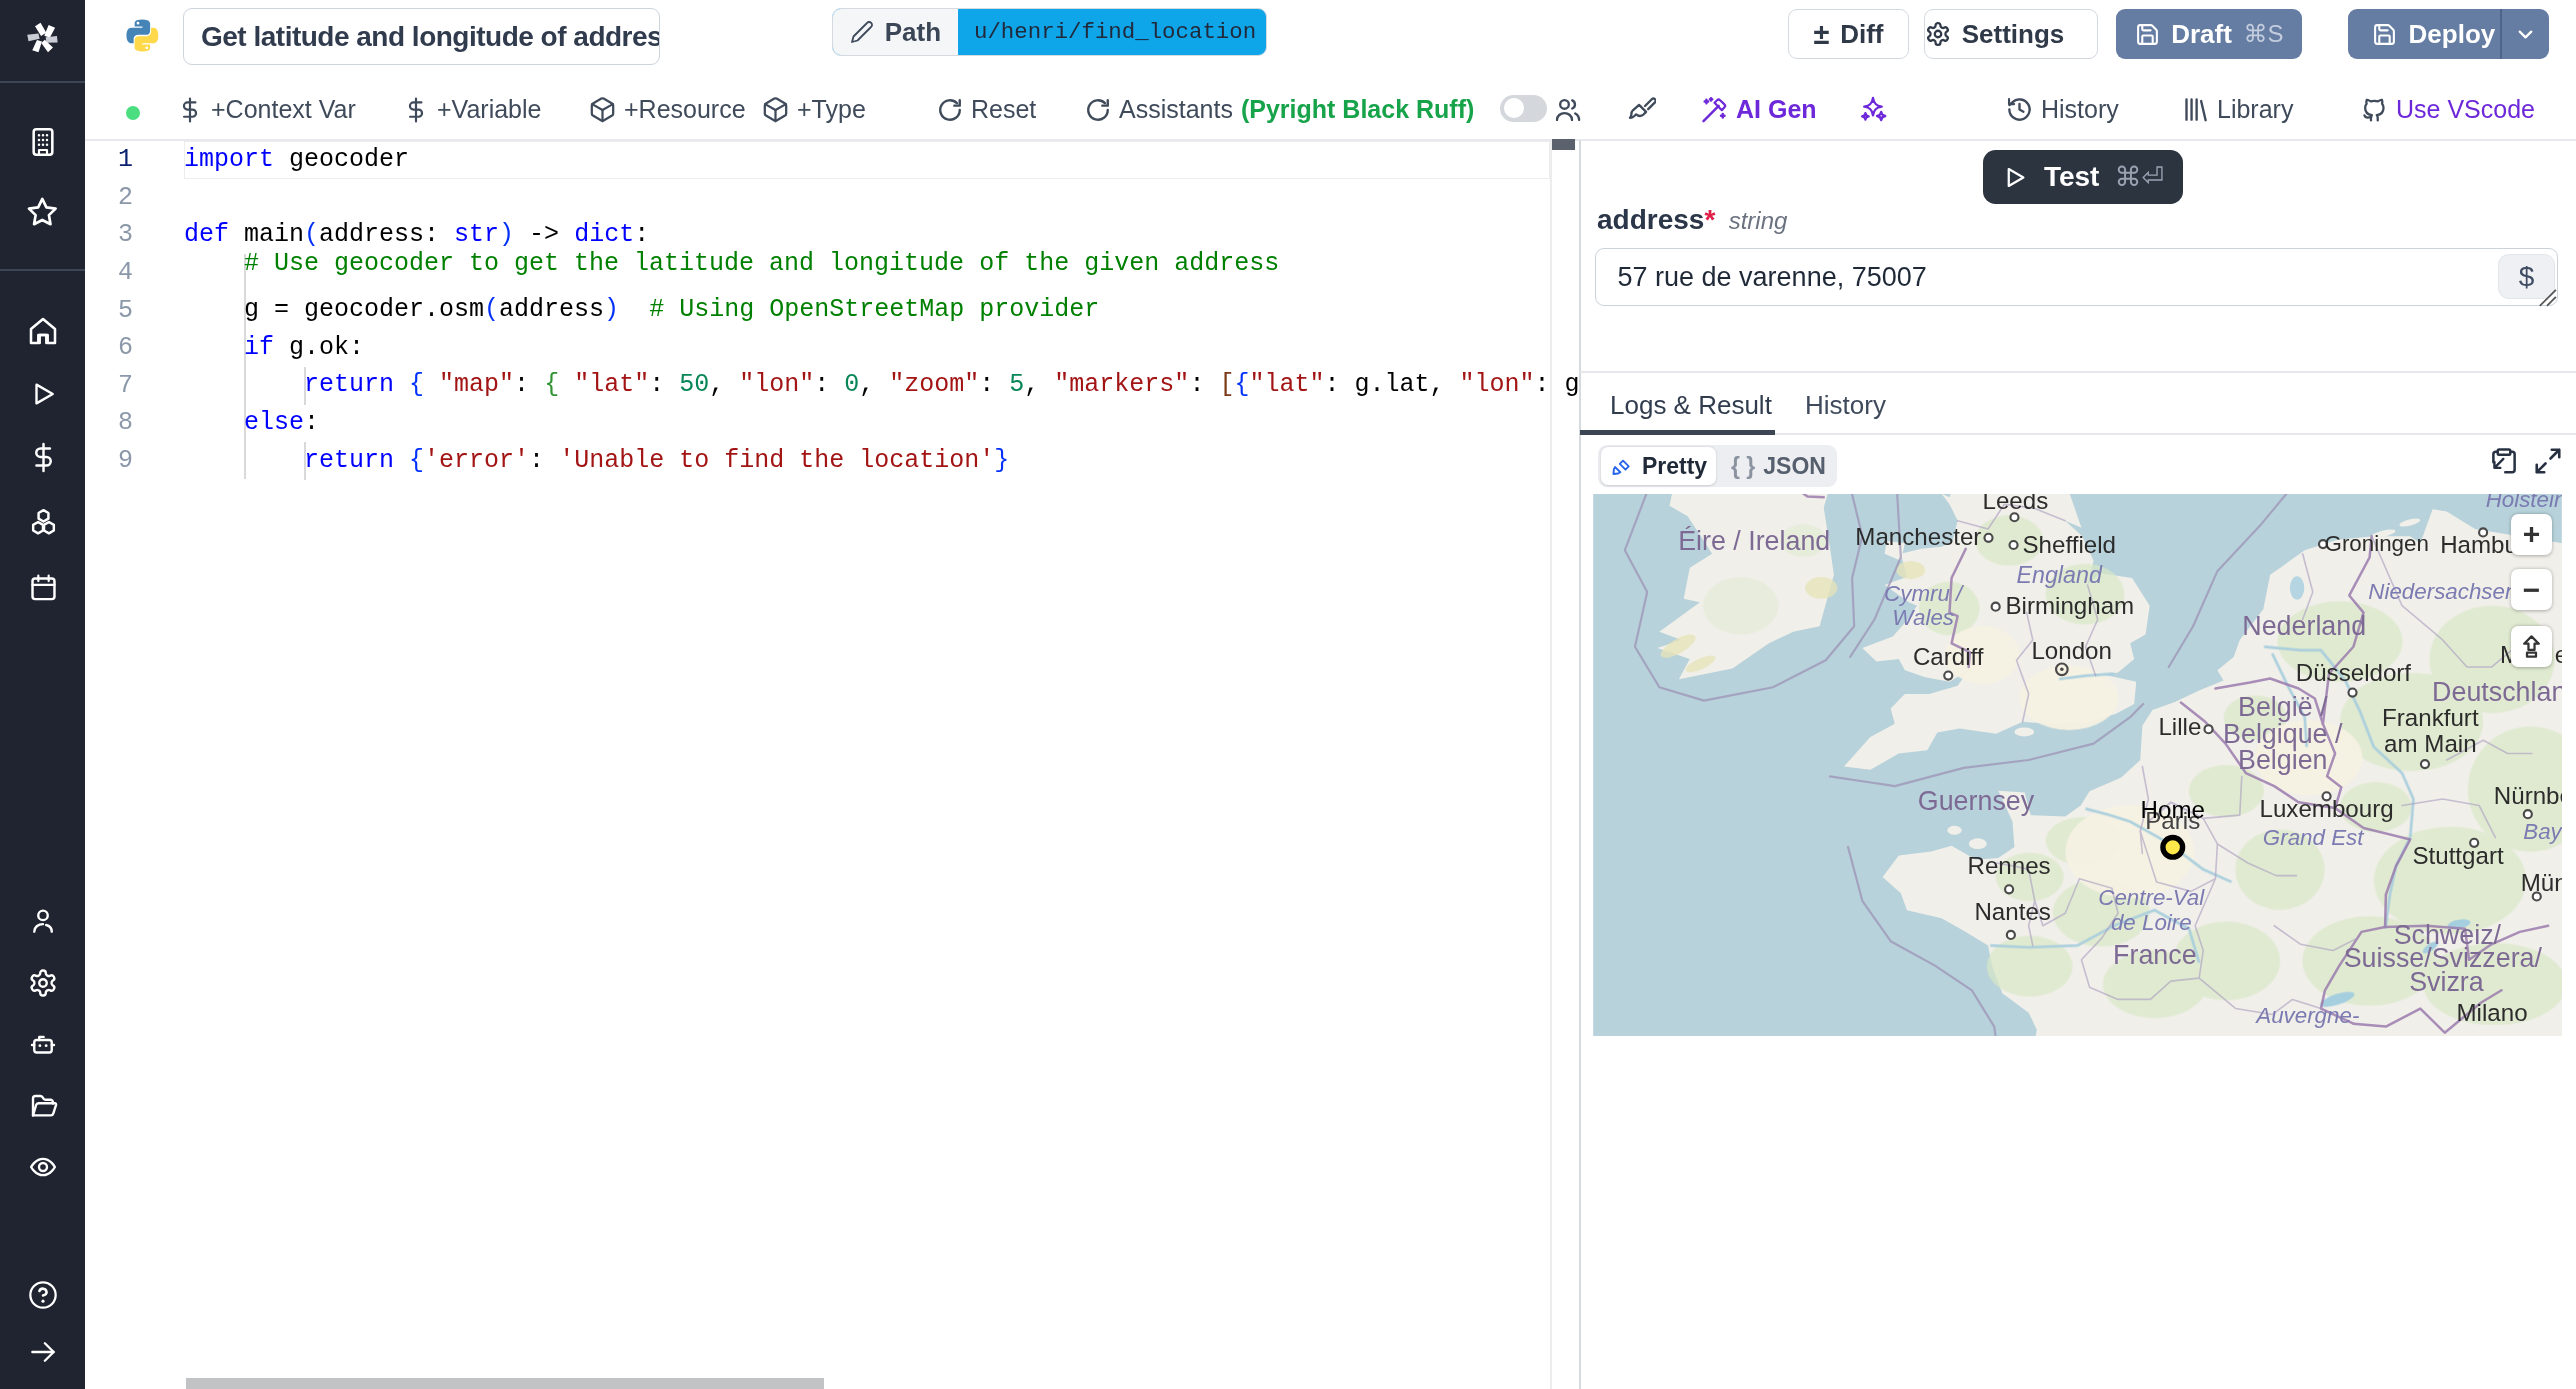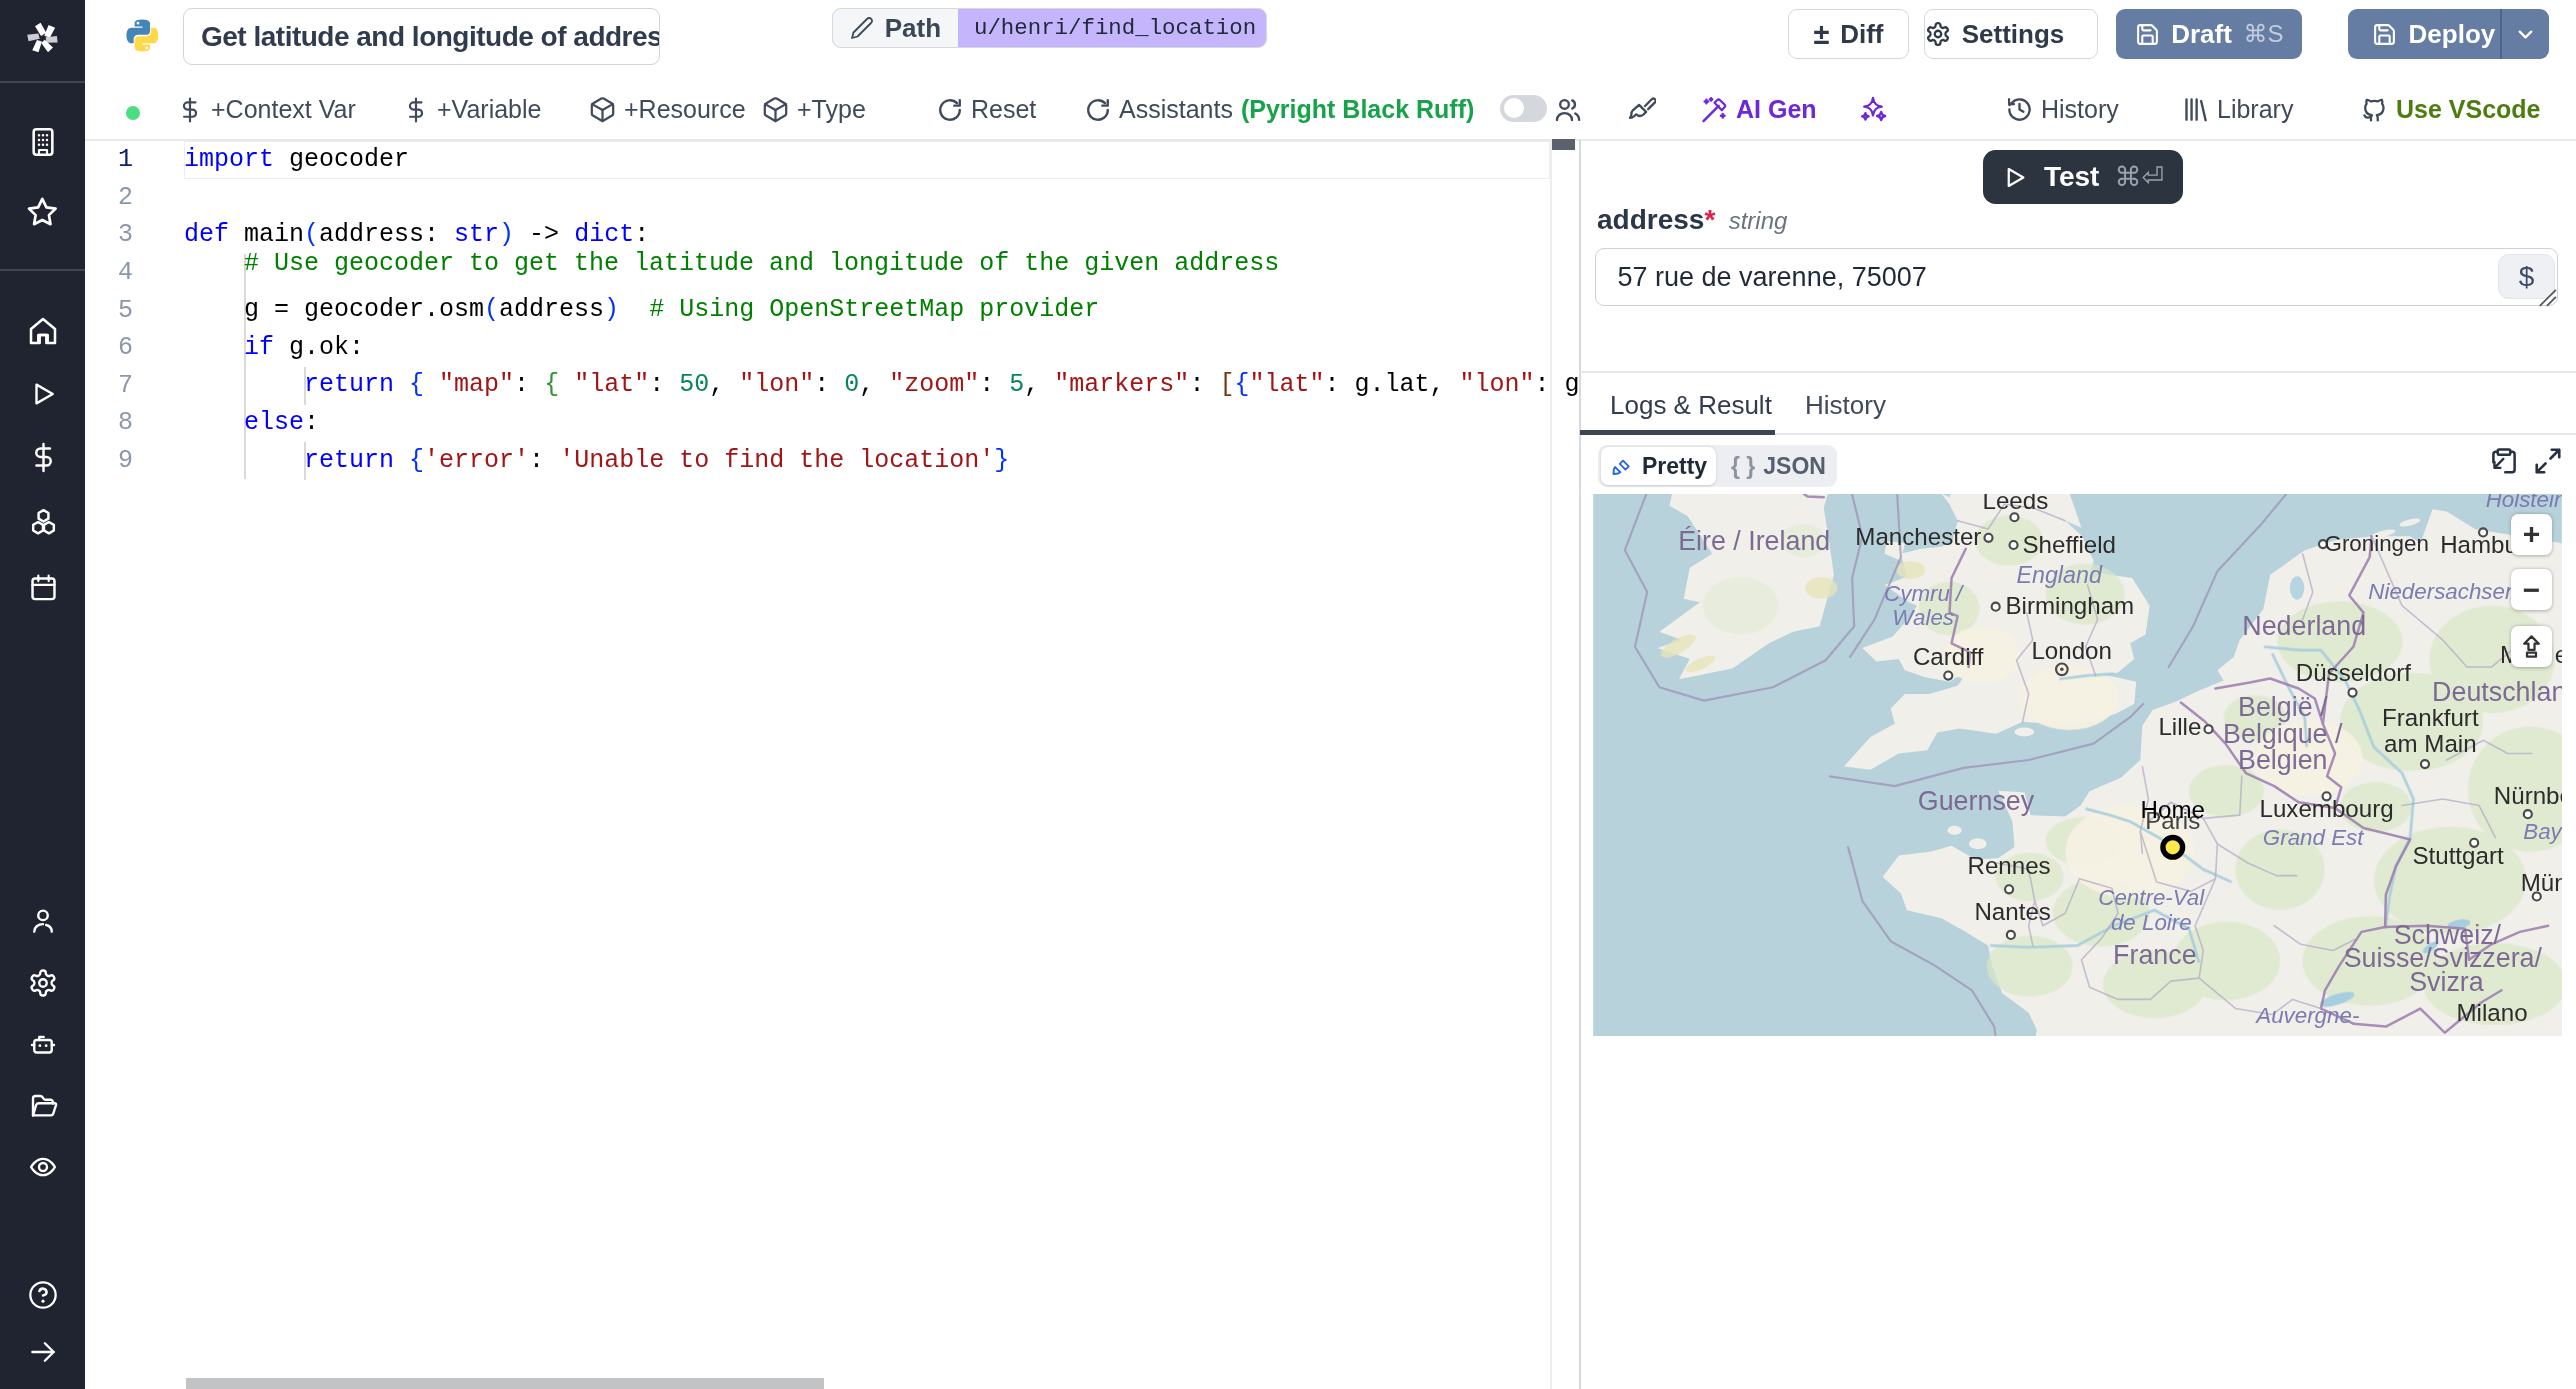--- a/index.html
+++ b/index.html
@@ -94,21 +94,21 @@
       </svg>
 </div>
 
 <svg class="abs" style="left:123px;top:15px" width="39" height="41" viewBox="0 0 110 110">
 <path fill="#4584b6" d="M54.3 9.6c-22.8 0-21.4 9.9-21.4 9.9l.03 10.3h21.8v3.1H24.3s-14.6-1.7-14.6 21.4c0 23.1 12.8 22.3 12.8 22.3h7.6V66s-.4-12.8 12.6-12.8h21.6s12.2.2 12.2-11.8V21.6S78.3 9.6 54.3 9.6zM42.3 16.5a3.9 3.9 0 1 1 0 7.8 3.9 3.9 0 0 1 0-7.8z"></path>
 <path fill="#ffd94a" d="M55 100.4c22.8 0 21.4-9.9 21.4-9.9l-.03-10.3H54.6v-3.1H85s14.6 1.7 14.6-21.4c0-23.1-12.8-22.3-12.8-22.3h-7.6V44s.4 12.8-12.6 12.8H45s-12.2-.2-12.2 11.8v19.8s-1.8 12 22.2 12zM67 93.5a3.9 3.9 0 1 1 0-7.8 3.9 3.9 0 0 1 0 7.8z"></path>
 </svg>
 <div class="abs" style="left:183px;top:8px;width:477px;height:57px;border:1.8px solid #ccd4dd;border-radius:9px;overflow:hidden;display:flex;align-items:center">
   <div style="padding-left:17px;font-size:28px;font-weight:bold;color:#303b4e;white-space:nowrap;letter-spacing:-0.5px">Get latitude and longitude of address</div>
 </div>
-<div class="abs" style="left:832px;top:8px;width:435px;height:40px;border:1.8px solid #d5dae1;border-radius:9px;overflow:hidden;display:flex;background:#c4b5fd">
+<div class="abs" style="left:832px;top:8px;width:435px;height:48px;border:1.8px solid #d5dae1;border-radius:9px;overflow:hidden;display:flex;background:#0ea5e9">
   <div style="width:125px;background:#f4f6f8;display:flex;align-items:center;justify-content:center;gap:10.7px;border-right:0">
     <svg width="24" height="24" viewBox="0 0 24 24" class="ic" style="stroke:#3f4a5a;stroke-width:1.8">
           <path d="M17 3a2.85 2.83 0 1 1 4 4L7.5 20.5 2 22l1.5-5.5Z"></path>
         </svg>
     <span style="font-size:26px;font-weight:bold;color:#3b4656">Path</span>
   </div>
   <div style="flex:1;display:flex;align-items:center;padding-left:16px;font-family:'Liberation Mono',monospace;font-size:22.4px;color:#21293a">u/henri/find_location</div>
 </div>
 <div class="abs" style="left:1788px;top:9px;width:121px;height:50px;border:1.8px solid #d4d9e0;border-radius:9px;display:flex;align-items:center;justify-content:center;gap:10.7px">
   <span style="font-size:29px;color:#2f3948;font-weight:600">±</span>
@@ -231,21 +231,21 @@
           <path d="m17 4.5 4 17"></path>
         </svg>
   <span>Library</span>
 </div>
 <div class="tbitem" style="left:2359px">
   <svg width="29" height="29" viewBox="0 0 24 24" class="ic" style="stroke-width:1.9">
           <path d="M15.5 21v-2.2c0-.9-.3-1.6-.8-2.1 2.8-.3 5.6-1.4 5.6-6.1 0-1.3-.4-2.4-1.2-3.3.1-.3.5-1.5-.1-3.2 0 0-1-.3-3.3 1.2a11.5 11.5 0 0 0-6 0C7.4 3.8 6.4 4.1 6.4 4.1c-.6 1.7-.2 2.9-.1 3.2-.8.9-1.2 2-1.2 3.3 0 4.7 2.8 5.8 5.6 6.1-.4.4-.7 1-.8 1.8"></path>
           <path d="M9.9 19.1c-2.5.9-4.6.9-5.4-1.2" transform="translate(0 -1)"></path>
           <path d="M9.9 21v-2.9"></path>
         </svg>
-  <span style="font-weight:bold;color:#4d7c0f">Use VScode</span>
+  <span style="font-weight:normal;color:#6d28d9">Use VScode</span>
 </div>
 </div>
 <div class="abs" style="left:85px;top:139px;width:2491px;height:1.8px;background:#e7e9ec"></div>
 
 <div id="editor">
 
 <div class="abs" style="left:184px;top:141px;width:1366px;height:38px;border:1.8px solid #ededed"></div>
 
 <div class="abs" style="left:244px;top:254px;width:1.8px;height:225px;background:#d9d9d9"></div>
 <div class="abs" style="left:304px;top:367px;width:1.8px;height:38px;background:#d9d9d9"></div>

